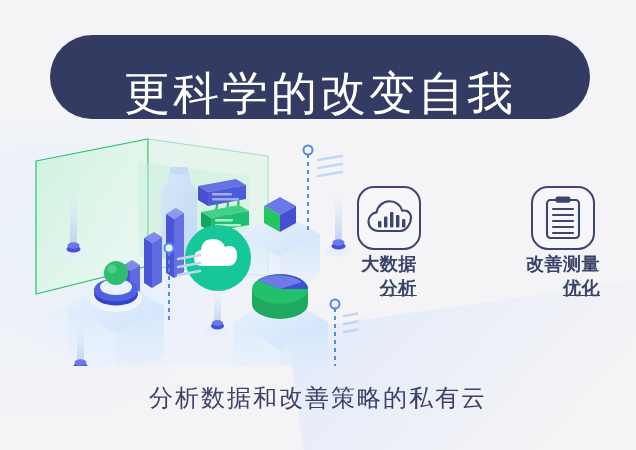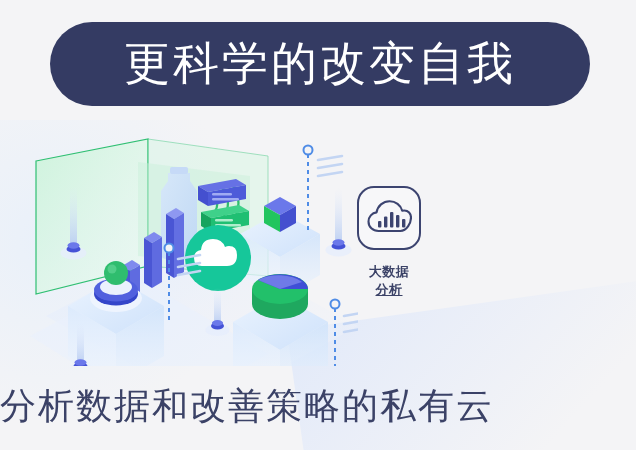--- a/index.html
+++ b/index.html
@@ -40,49 +40,49 @@
     width: 300px;
     height: 300px;
     background: radial-gradient(circle at 30% 40%, rgba(226,238,252,.6) 0%, rgba(244,244,246,0) 70%);
     pointer-events: none;
   }
 
   
   .title-pill {
     position: absolute;
     left: 50px;
-    top: 22px;
+    top: 35px;
     width: 540px;
     height: 84px;
     background: #343b63;
     border-radius: 42px;
     display: flex;
-    align-items: center;
+    align-items: flex-end;
     justify-content: center;
     box-sizing: border-box;
   }
   .title-text {
     color: #ffffff;
     font-size: 46px;
     line-height: 1;
     letter-spacing: 3px;
     font-weight: 500;
     white-space: nowrap;
     padding-bottom: 3px;
   }
 
   
   .subtitle {
     position: absolute;
     left: 0;
     top: 382px;
     width: 636px;
-    text-align: left;
+    text-align: center;
     color: #3b4267;
-    font-size: 36px;
+    font-size: 24px;
     letter-spacing: 2px;
     font-weight: 500;
     white-space: nowrap;
   }
 
   
   .stage {
     position: absolute;
     left: 18px;
     top: 126px;
@@ -113,25 +113,25 @@
     border: 2px solid #3c4470;
     border-radius: 17px;
     background: #f7f7f9;
     box-sizing: border-box;
     display: flex;
     align-items: center;
     justify-content: center;
     overflow: hidden;
   }
   .feature-label {
-    margin-top: 13px;
+    margin-top: 2px;
     color: #3b4267;
-    font-size: 13px;
+    font-size: 18px;
     line-height: 1.35;
-    text-align: center;
+    text-align: right;
     font-weight: 700;
     letter-spacing: .5px;
   }
   .feature-label .l2 { display: block; text-decoration: underline; }
 </style>
 </head>
 <body>
 
 <div id="poster">
 
@@ -352,18 +352,37 @@
             <rect x="36" y="21" width="3.4" height="8.5" rx="1.1"></rect>
           </g>
         </svg>
       </div>
       <div class="feature-label">
         <span>大数据</span>
         <span class="l2">分析</span>
       </div>
     </div>
 
+    <div class="feature">
+      <div class="feature-icon">
+        <svg width="40" height="46" viewBox="0 0 40 46" xmlns="http://www.w3.org/2000/svg">
+          <rect x="4" y="5" width="32" height="38" rx="3.4" fill="none" stroke="#3c4470" stroke-width="2.1"></rect>
+          <rect x="12.5" y="1.6" width="15" height="6.2" rx="2.2" fill="#3c4470"></rect>
+          <g stroke="#3c4470" stroke-width="2.1" stroke-linecap="round">
+            <line x1="10" y1="14" x2="30" y2="14"></line>
+            <line x1="10" y1="20" x2="30" y2="20"></line>
+            <line x1="10" y1="26" x2="30" y2="26"></line>
+            <line x1="10" y1="32" x2="30" y2="32"></line>
+            <line x1="10" y1="38" x2="30" y2="38"></line>
+          </g>
+        </svg>
+      </div>
+      <div class="feature-label">
+        <span>改善测量</span>
+        <span class="l2">优化</span>
+      </div>
+    </div>
 
   </div>
 
   <div class="subtitle">分析数据和改善策略的私有云</div>
 
 </div>
 
 </body></html>

